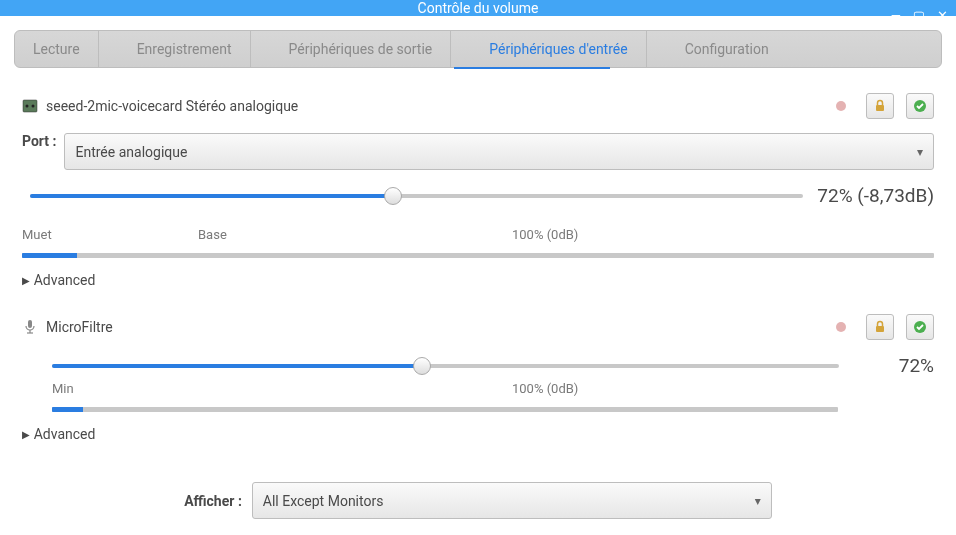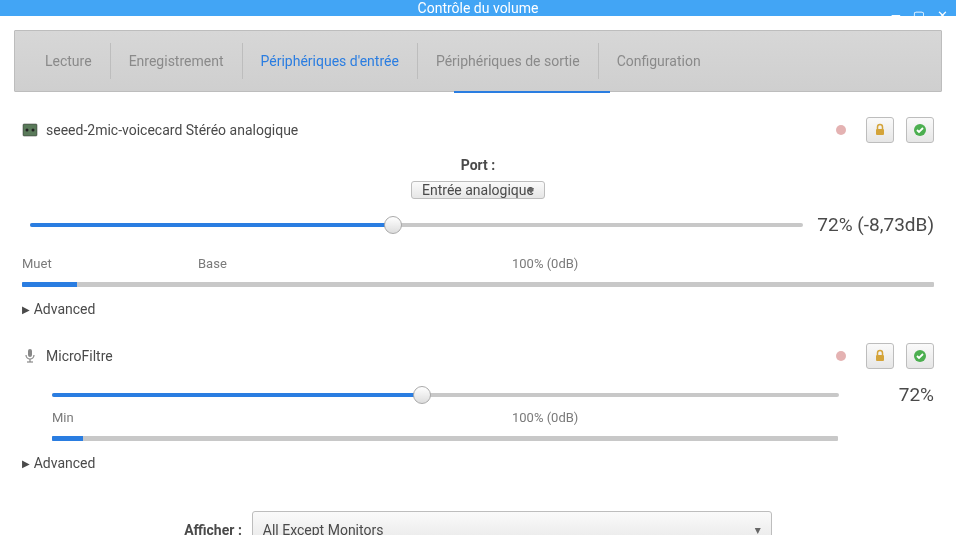--- a/index.html
+++ b/index.html
@@ -2,33 +2,33 @@
 <html><head>
 <meta charset="utf-8">
 <style>
   * { box-sizing: border-box; margin: 0; padding: 0; font-family: -apple-system, "Segoe UI", Roboto, Ubuntu, sans-serif; }
   body { width: 956px; height: 535px; background: #f0f0f0; overflow: hidden; }
   .window { width: 100%; height: 100%; background: #fff; display: flex; flex-direction: column; }
   .titlebar { height: 38px; background: #42a5f5; color: #fff; display: flex; align-items: center; justify-content: center; position: relative; font-size: 14px; }
   .titlebar .controls { position: absolute; right: 8px; top: 0; height: 30px; display: flex; align-items: center; gap: 12px; }
   .titlebar .controls span { cursor: pointer; font-size: 13px; line-height: 1; }
   .content { flex: 1; padding: 14px 14px 10px 14px; display: flex; flex-direction: column; }
-  .tabbar { display: flex; background: linear-gradient(#d7d7d7,#cfcfcf); border: 1px solid #bdbdbd; border-radius: 1px; padding: 12px; }
+  .tabbar { display: flex; background: linear-gradient(#d7d7d7,#cfcfcf); border: 1px solid #bdbdbd; border-radius: 6px; padding: 0; gap: 20px; }
   .tab { padding: 10px 18px; font-size: 14px; color: #8a8a8a; border-right: 1px solid #bdbdbd; cursor: pointer; }
   .tab:last-child { border-right: none; }
   .tab.active { color: #2a7de1; }
   .tab-underline { height: 2px; background: #2a7de1; width: 156px; margin-left: 440px; margin-top: -1px; margin-bottom: 8px; }
   .body { flex: 1; padding: 16px 4px 0 4px; overflow-y: auto; }
   .device { margin-bottom: 20px; }
   .dev-header { display: flex; align-items: center; gap: 8px; margin-bottom: 14px; padding: 0 4px; }
   .dev-icon { width: 16px; height: 16px; flex-shrink: 0; }
   .dev-name { font-size: 14px; color: #4a4a4a; flex: 1; }
   .pink-dot { width: 10px; height: 10px; border-radius: 50%; background: #e4b2b2; display: inline-block; margin-right: 8px; }
   .icon-btn { width: 28px; height: 26px; border: 1px solid #bdbdbd; border-radius: 3px; background: linear-gradient(#fafafa,#e6e6e6); display: inline-flex; align-items: center; justify-content: center; cursor: pointer; margin-left: 4px; }
-  .port-row { display: flex; align-items: center; gap: 8px; margin-bottom: 14px; padding: 0 4px; flex-direction: column; }
+  .port-row { display: flex; align-items: flex-start; gap: 8px; margin-bottom: 14px; padding: 0 4px; }
   .port-label { font-size: 14px; font-weight: bold; color: #4a4a4a; }
   .dropdown { flex: 1; height: 37px; border: 1px solid #bdbdbd; border-radius: 3px; background: linear-gradient(#fafafa,#e6e6e6); display: flex; align-items: center; padding: 0 10px; cursor: pointer; position: relative; font-size: 14px; color: #4a4a4a; }
   .dropdown::after { content: "▾"; position: absolute; right: 10px; color: #666; font-size: 12px; }
   .slider-row { display: flex; align-items: center; padding: 0 4px 0 12px; margin-bottom: 4px; }
   .slider-wrap { flex: 1; position: relative; height: 20px; }
   .slider-track { position: absolute; top: 8px; left: 0; right: 0; height: 4px; background: #c8c8c8; border-radius: 2px; }
   .slider-fill { position: absolute; top: 8px; left: 0; height: 4px; background: #2a7de1; border-radius: 2px; }
   .slider-thumb { position: absolute; top: 1px; width: 18px; height: 18px; background: linear-gradient(#fff,#ddd); border: 1px solid #aaa; border-radius: 50%; transform: translateX(-50%); cursor: pointer; }
   .slider-val { font-size: 19px; color: #4a4a4a; margin-left: 14px; white-space: nowrap; }
   .scale-row { display: flex; position: relative; padding: 0 4px 0 12px; font-size: 13px; color: #7a7a7a; margin-bottom: 8px; }
@@ -53,22 +53,22 @@
     <div class="controls">
       <span>—</span>
       <span>▢</span>
       <span>✕</span>
     </div>
   </div>
   <div class="content">
     <div class="tabbar">
       <div class="tab">Lecture</div>
       <div class="tab">Enregistrement</div>
+      <div class="tab">Périphériques de sortie</div>
       <div class="tab active">Périphériques d'entrée</div>
-      <div class="tab">Périphériques de sortie</div>
       <div class="tab">Configuration</div>
     </div>
     <div class="tab-underline"></div>
     <div class="body">
 
       <div class="device">
         <div class="dev-header">
           <span class="dev-icon">
             <svg viewBox="0 0 16 16">
                 <rect x="1" y="2" width="14" height="12" rx="1" fill="#5a7a5a" stroke="#333" stroke-width="0.5"></rect>

